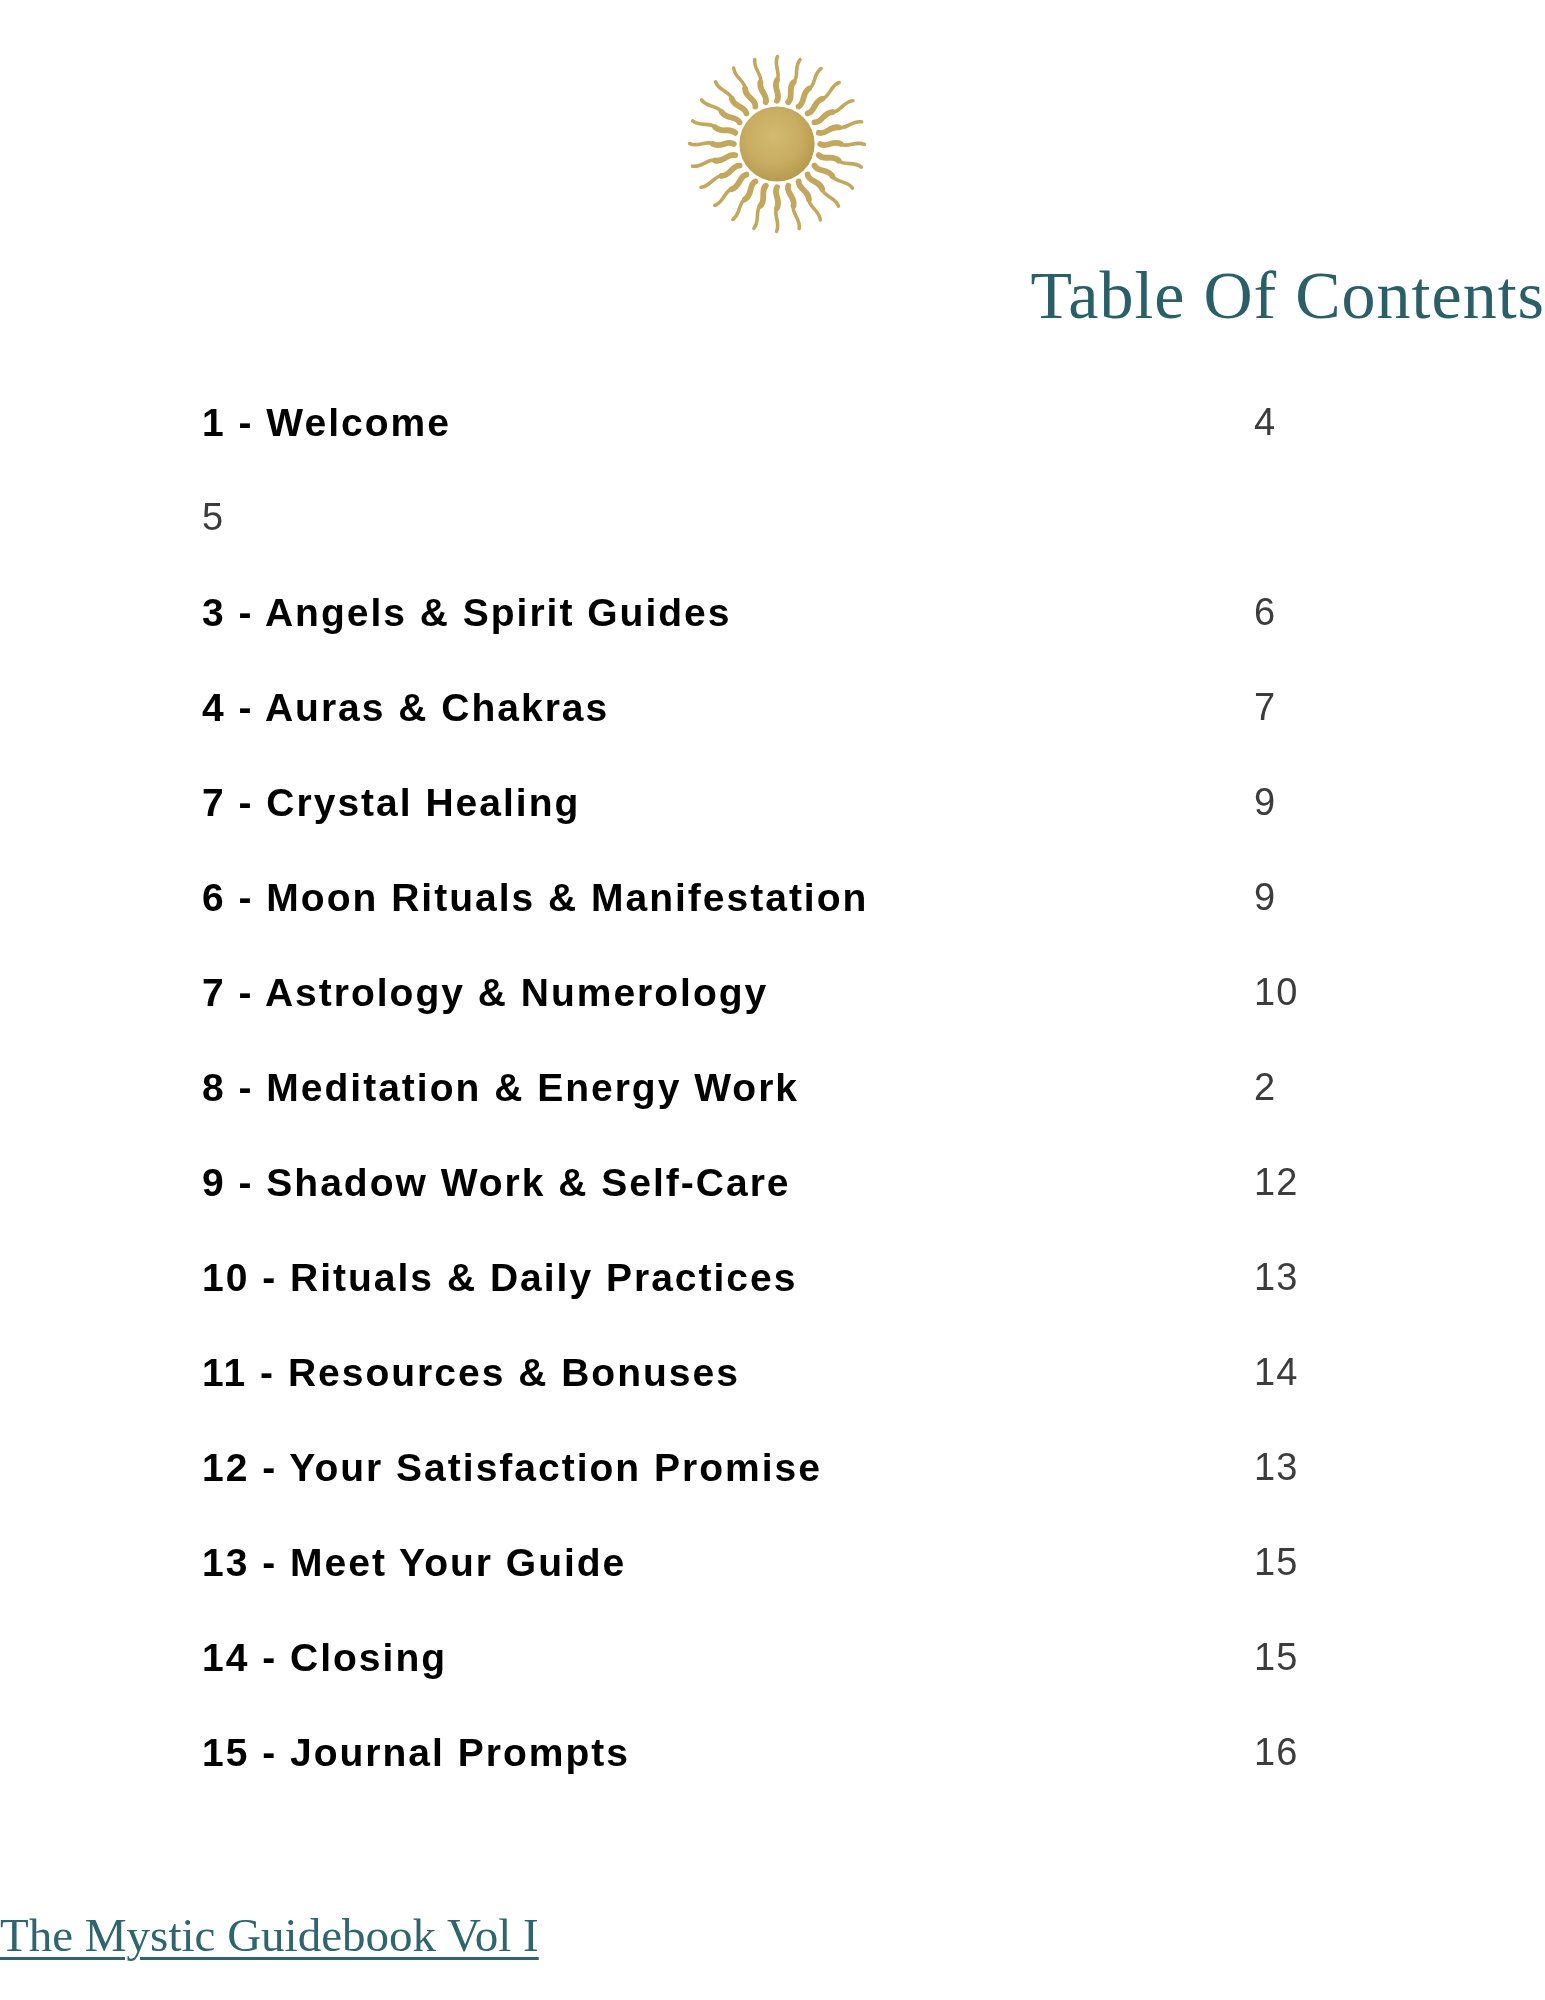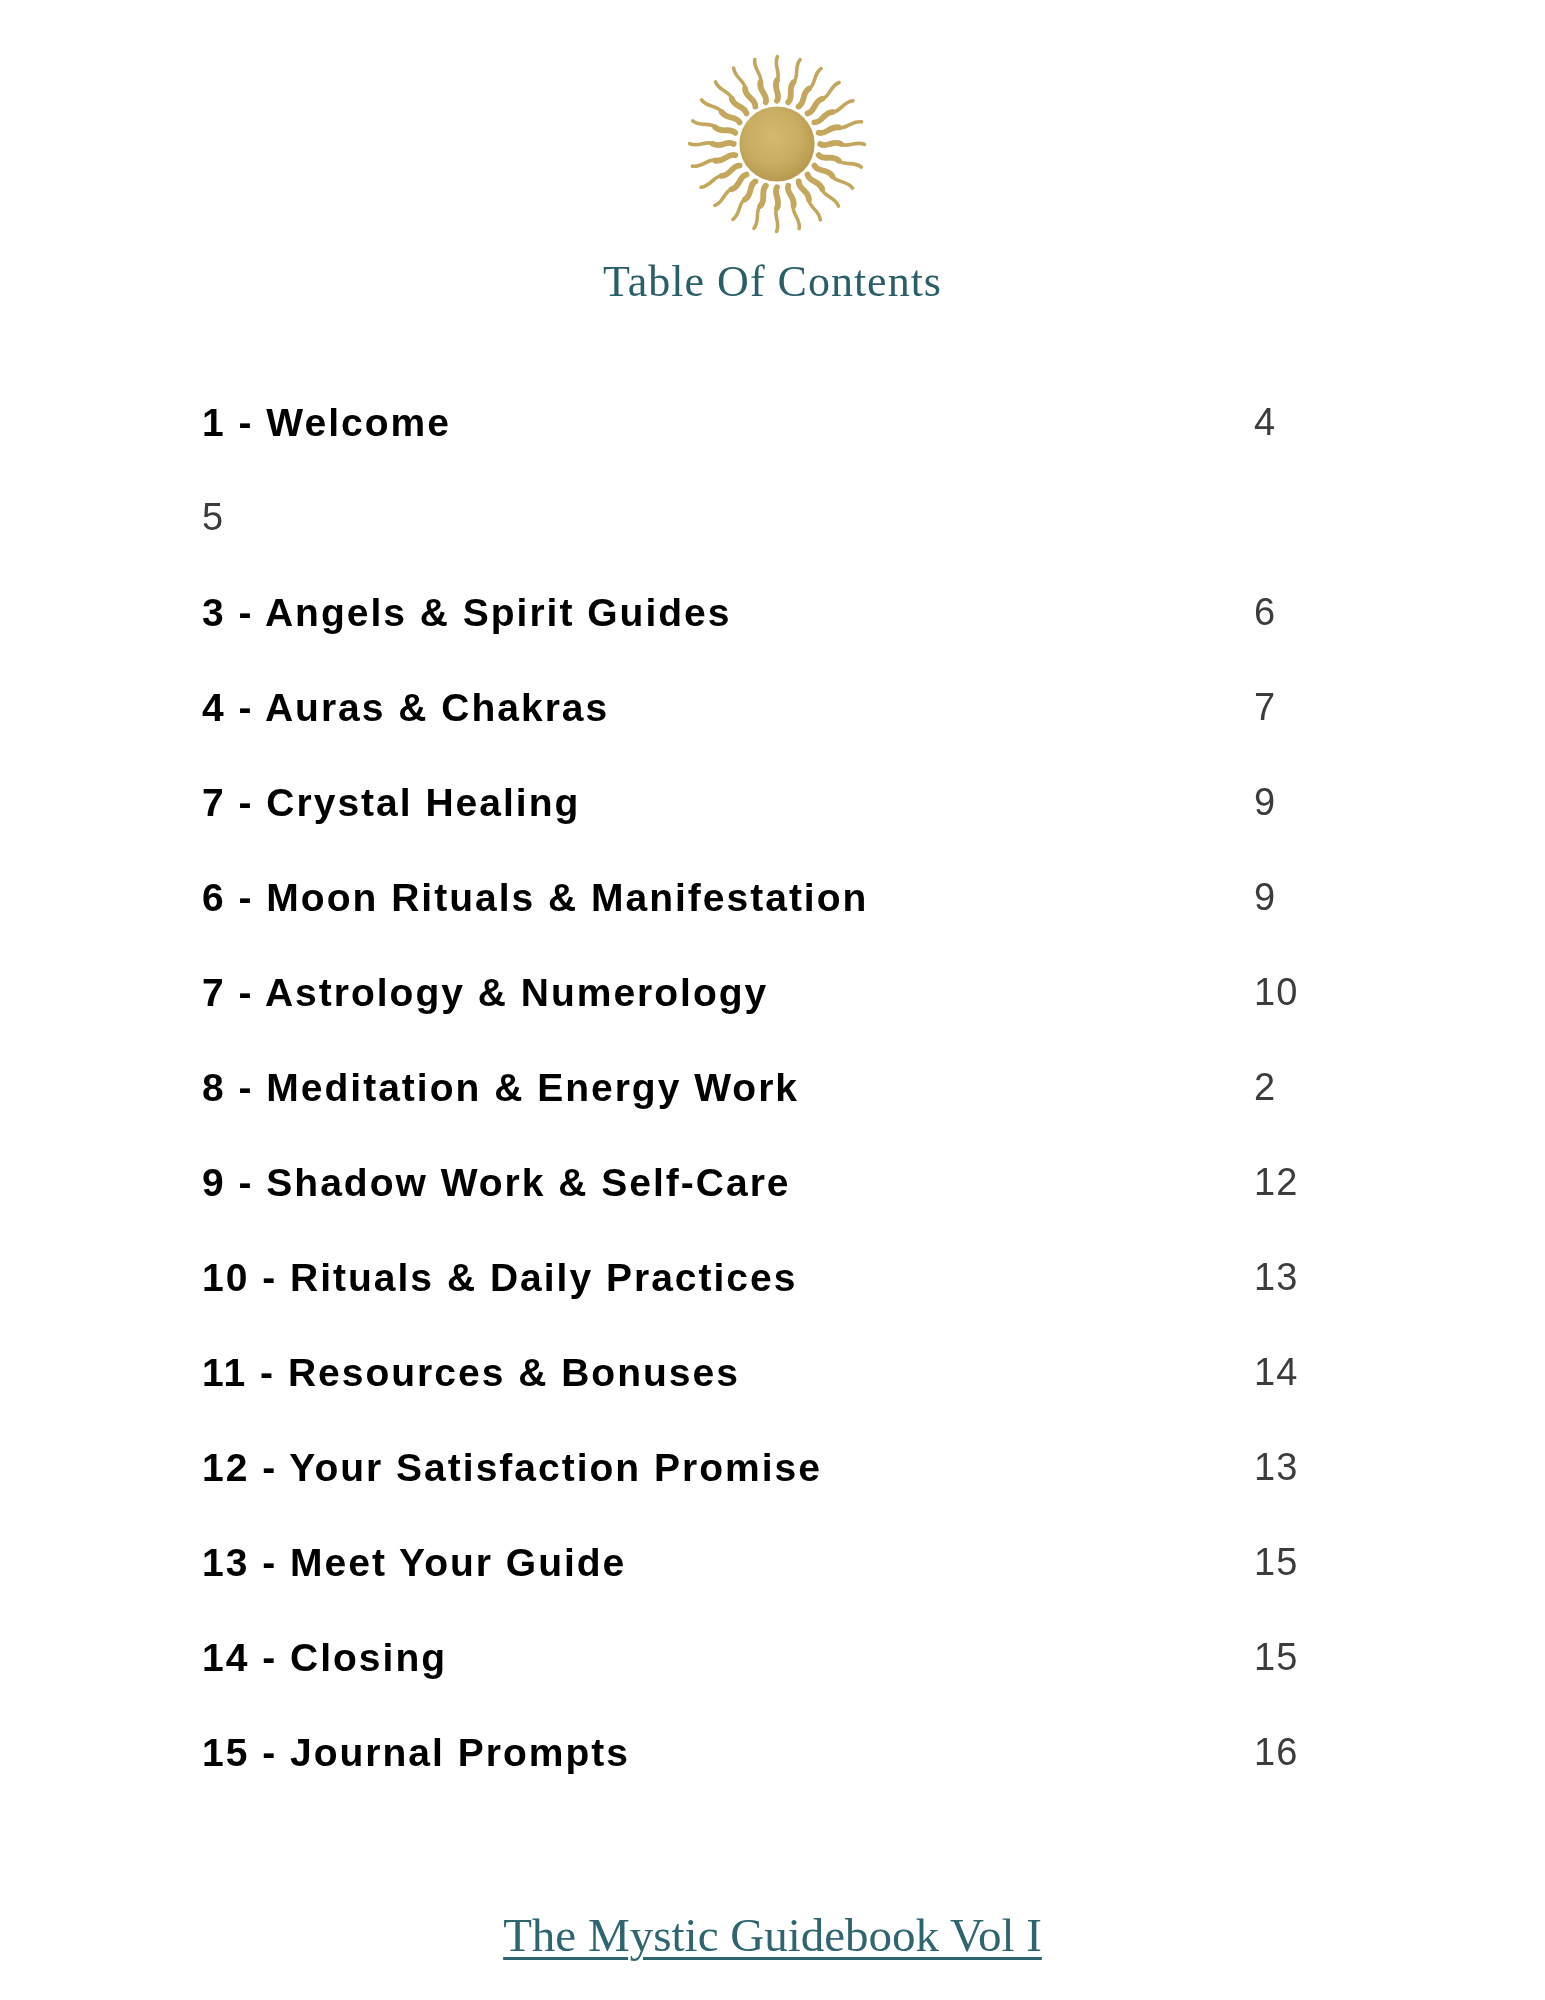--- a/index.html
+++ b/index.html
@@ -20,24 +20,24 @@
     left: 683px;
     top: 50px;
     width: 188px;
     height: 188px;
   }
   .page-title {
     position: absolute;
     top: 256px;
     left: 0;
     width: 100%;
-    text-align: center;
+    text-align: right;
     font-family: "Liberation Serif", serif;
     font-weight: 500;
-    font-size: 44px;
+    font-size: 68px;
     letter-spacing: 1px;
     color: #2b5f68;
   }
   .toc-list {
     position: absolute;
     top: 375px;
     left: 202px;
     width: 1112px;
   }
   .toc-row {
@@ -61,21 +61,21 @@
     font-weight: 300;
     letter-spacing: 1px;
     color: #3c3c3c;
     flex: 0 0 auto;
   }
   .footer {
     position: absolute;
     top: 1908px;
     left: 0;
     width: 100%;
-    text-align: center;
+    text-align: left;
   }
   .footer-link {
     font-family: "Liberation Serif", serif;
     font-size: 47px;
     color: #2e656e;
     text-decoration: underline;
     text-decoration-thickness: 3px;
     text-underline-offset: 6px;
     cursor: pointer;
   }

